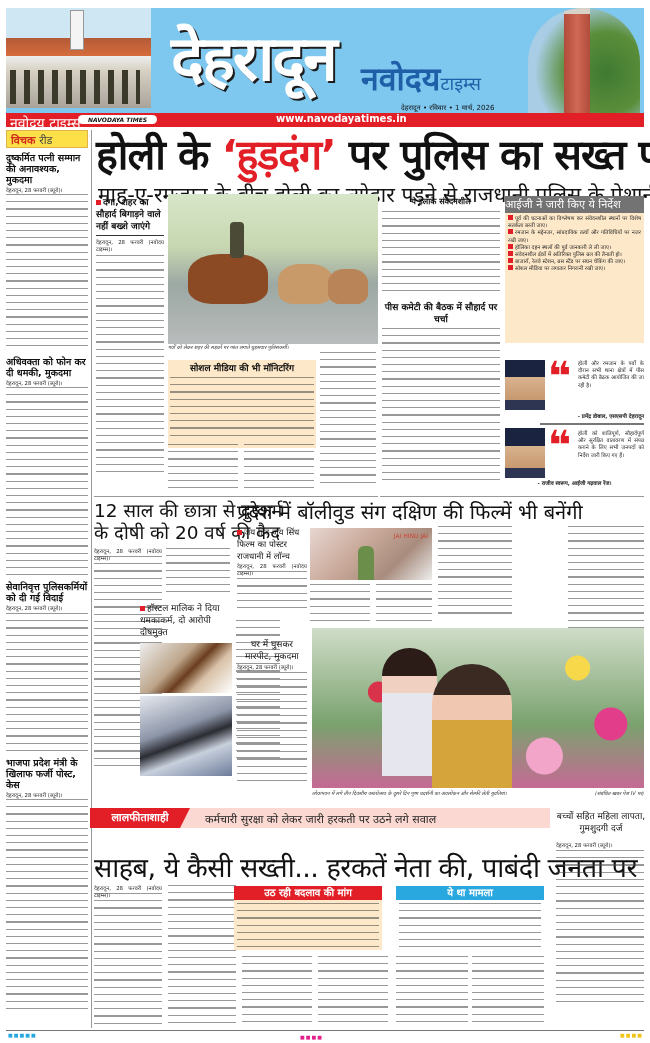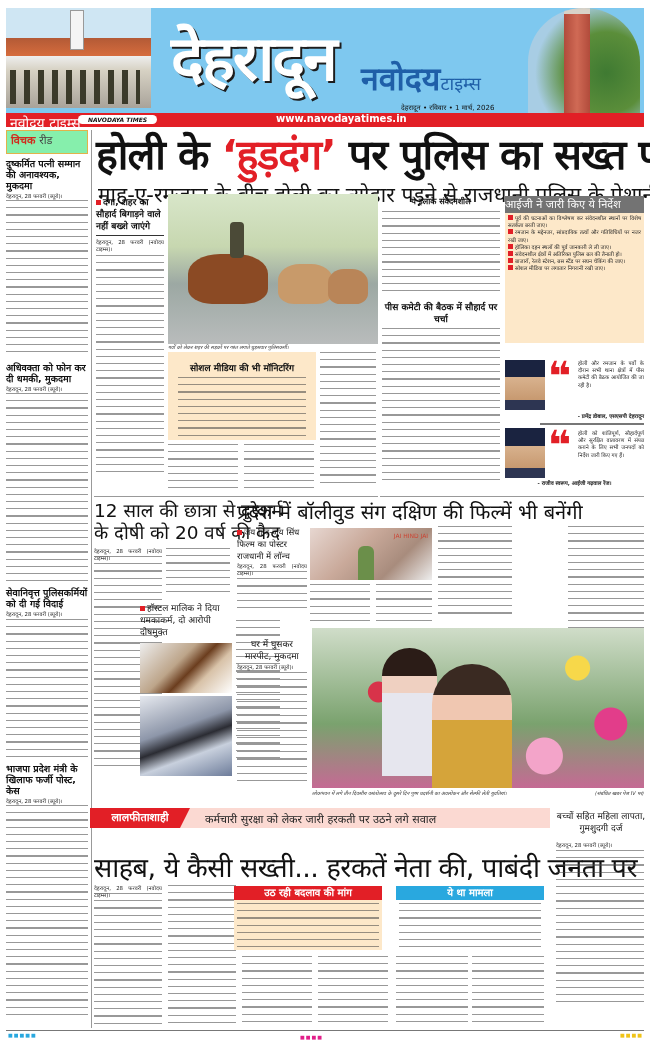--- a/index.html
+++ b/index.html
@@ -12,21 +12,21 @@
 .mh-right .clock{position:absolute;left:36px;top:0;width:26px;height:108px;background:linear-gradient(90deg,#b14b3b,#d06a55,#b14b3b);border-top:6px solid #d8d2c8}
 .mh-title{position:absolute;left:165px;top:6px;font-family:"DejaVu Sans",sans-serif;font-weight:bold;font-size:62px;color:#fff;letter-spacing:-2px;text-shadow:2px 2px 0 #1d1d1d}
 .mh-brand{position:absolute;left:355px;top:48px;font-weight:bold;font-size:32px;color:#1f5fa8}
 .mh-brand small{font-size:18px;font-weight:normal}
 .mh-date{position:absolute;left:395px;top:95px;font-size:7px;color:#111}
 .redbar{position:absolute;left:6px;top:113px;width:638px;height:14px;background:#e21f26}
 .redbar .nv{position:absolute;left:4px;top:0;font-size:14px;font-weight:normal;color:#fff}
 .redbar .pill{position:absolute;left:72px;top:2px;background:#fff;color:#111;font-size:6px;font-style:italic;font-weight:bold;padding:1px 10px;border-radius:6px}
 .redbar .url{position:absolute;left:270px;top:0;font-size:10px;font-weight:bold;color:#fff}
 .leftcol{position:absolute;left:6px;top:130px;width:82px;height:900px}
-.chip{background:#86efac;border:1px solid #e2b24a;font-size:11px;padding:1px 4px;color:#d12a1d;font-weight:bold;height:24px}
+.chip{background:#fde047;border:1px solid #e2b24a;font-size:11px;padding:1px 4px;color:#d12a1d;font-weight:bold;height:18px}
 .chip span{color:#444;font-weight:normal}
 .lc-h{font-weight:bold;font-size:9.5px;line-height:11px;margin:4px 0 2px;color:#111}
 .body-text{font-size:5.4px;line-height:7.2px;color:#222;text-align:justify}
 .lines{background:repeating-linear-gradient(180deg,#444 0 1.2px,transparent 1.2px 7.2px);opacity:.55}
 .vrule{position:absolute;width:1px;background:#999}
 .headline{position:absolute;left:96px;top:131px;font-size:41px;font-weight:bold;color:#111;letter-spacing:-1px;white-space:nowrap;line-height:48px}
 .headline .red{color:#e21f26}
 .subhead{position:absolute;left:98px;top:180px;font-size:21px;color:#111;white-space:nowrap}
 .item-red::before{content:"";display:inline-block;width:5px;height:5px;background:#e21f26;margin-right:2px}
 .small-h{font-size:9px;font-weight:bold;line-height:12px}
@@ -108,21 +108,21 @@
 </div>
 
 <div class="photo-horses">
   <div class="horse" style="left:20px;top:60px;width:80px;height:50px"></div>
   <div class="horse" style="left:110px;top:70px;width:55px;height:40px;background:#c89a6a"></div>
   <div class="horse" style="left:160px;top:75px;width:40px;height:35px;background:#b98558"></div>
   <div style="position:absolute;left:62px;top:28px;width:14px;height:36px;background:#4b4a37;border-radius:4px"></div>
 </div>
 <div class="caption" style="position:absolute;left:168px;top:344px;width:210px">पर्वों को लेकर शहर की सड़कों पर गश्त लगाते घुड़सवार पुलिसकर्मी।</div>
 
-<div class="box-peach" style="position:absolute;left:168px;top:352px;width:148px;height:88px;padding:10px">
+<div class="box-peach" style="position:absolute;left:168px;top:360px;width:148px;height:88px;padding:2px">
   <div class="small-h" style="text-align:center;font-size:9px">सोशल मीडिया की भी मॉनिटरिंग</div>
   <div class="lines" style="height:62px;margin-top:3px"></div>
 </div>
 <div class="lines" style="position:absolute;left:168px;top:444px;width:70px;height:46px"></div>
 <div class="lines" style="position:absolute;left:244px;top:444px;width:70px;height:46px"></div>
 <div class="lines" style="position:absolute;left:320px;top:352px;width:56px;height:136px"></div>
 
 <div style="position:absolute;left:382px;top:196px;width:118px">
   <div class="small-h" style="text-align:center;font-size:8px">ये इलाके संवेदनशील</div>
   <div class="lines" style="height:86px;margin-top:3px"></div>

